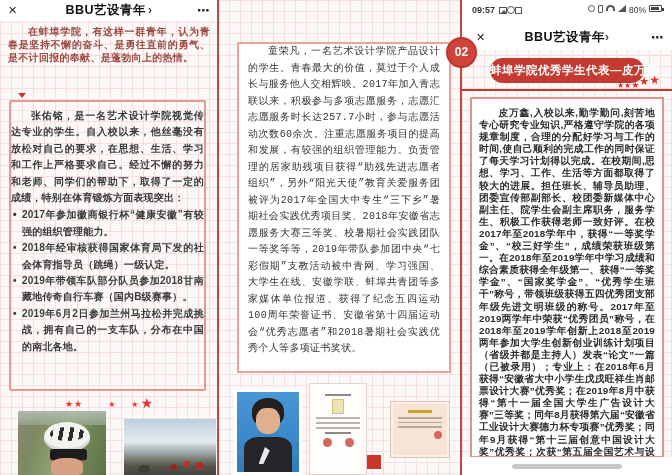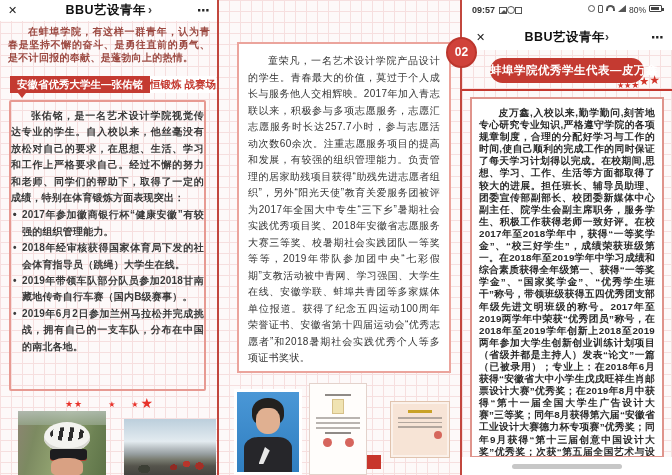--- a/index.html
+++ b/index.html
@@ -76,21 +76,21 @@
       radial-gradient(6px 5px at 68% 45%, #b7352c 60%, transparent 62%),
       radial-gradient(7px 6px at 82% 55%, #a32f27 60%, transparent 62%),
       radial-gradient(6px 5px at 54% 62%, #8f2b24 60%, transparent 62%),
       radial-gradient(10px 7px at 22% 70%, #3c3f35 60%, transparent 62%); }
 
   
   .mid-banner { position:absolute; left:38px; top:7px; width:184px; height:26px; background:#c43a31;
     color:#fff; font-size:12.5px; font-weight:bold; text-align:center; line-height:26px;
     letter-spacing:1px; white-space:nowrap; }
   .mid-box { position:absolute; left:19px; top:42px; width:214px; height:331px; background:#fff;
-    border:2px solid #eba49c; padding:9px 9px; overflow:hidden; }
+    border:2px solid #eba49c; padding:0 9px; overflow:hidden;font-family:Liberation Mono, monospace; }
   .mid-box p { font-size:10px; line-height:16.5px; color:#333; font-weight:500;
     text-align:justify; text-indent:2em; letter-spacing:.35px; }
   .badge-02 { position:absolute; left:446px; top:37px; width:31px; height:31px; border-radius:50%;
     background:#d0423a; border:2px solid #bc362d; color:#fff; font-size:12px; font-weight:bold;
     text-align:center; line-height:27px; z-index:6; }
   .photo-portrait { left:16px; top:389px; width:68px; height:86px; background:#fff; padding:3px; }
   .pp-inner { position:relative; width:100%; height:100%; overflow:hidden;
     background:linear-gradient(#4a97d6,#2f7ec0); }
   .pp-hair { position:absolute; left:24%; top:8%; width:52%; height:34%; background:#23211f;
     border-radius:48% 48% 40% 40%; }
@@ -164,31 +164,27 @@
 
 <div class="page">
 
   <div class="panel panel-left grid-bg">
     <div class="hdr">
       <span class="close">✕</span>
       <span class="title"><span>BBU艺设青年</span><span class="chev">›</span></span>
       <span class="more">⋯</span>
     </div>
     <p class="intro">在蚌埠学院，有这样一群青年，认为青春是坚持不懈的奋斗、是勇往直前的勇气、是不计回报的奉献、是蓬勃向上的热情。</p>
-    <div class="chip-row">
-      <span class="chip-red">安徽省优秀大学生—张佑铭</span>
-      <span class="chip-white">恒锻炼 战赛场</span>
-    </div>
     <div class="chip-pointer"></div>
     <div class="bio-box">
       <p>张佑铭，是一名艺术设计学院视觉传达专业的学生。自入校以来，他丝毫没有放松对自己的要求，在思想、生活、学习和工作上严格要求自己。经过不懈的努力和老师、同学们的帮助下，取得了一定的成绩，特别在体育锻炼方面表现突出：</p>
       <ul>
         <li><span class="blt">•</span></li>
         <li><span class="blt">•</span><span>2017年参加徽商银行杯“健康安徽”有较强的组织管理能力。</span></li>
-        <li><span class="blt">•</span><span>2018年经审核获得国家体育局下发的社会体育指导员（跳绳）大学生在线。</span></li>
+        <li><span class="blt">•</span><span>2018年经审核获得国家体育局下发的社会体育指导员（跳绳）一级认定。</span></li>
         <li><span class="blt">•</span><span>2019年带领车队部分队员参加2018甘南藏地传奇自行车赛（国内B级赛事）。</span></li>
         <li><span class="blt">•</span><span>2019年6月2日参加兰州马拉松并完成挑战，拥有自己的一支车队，分布在中国的南北各地。</span></li>
       </ul>
     </div>
     <div class="stars-row">
       <span class="st st-a">★</span><span class="st st-b">★</span><span class="st st-c">★</span><span class="st st-d">★</span><span class="st st-e">★</span>
     </div>
     <div class="photo photo-cyclist">
       <div class="pc-sky"></div>
       <div class="pc-helmet"></div>

